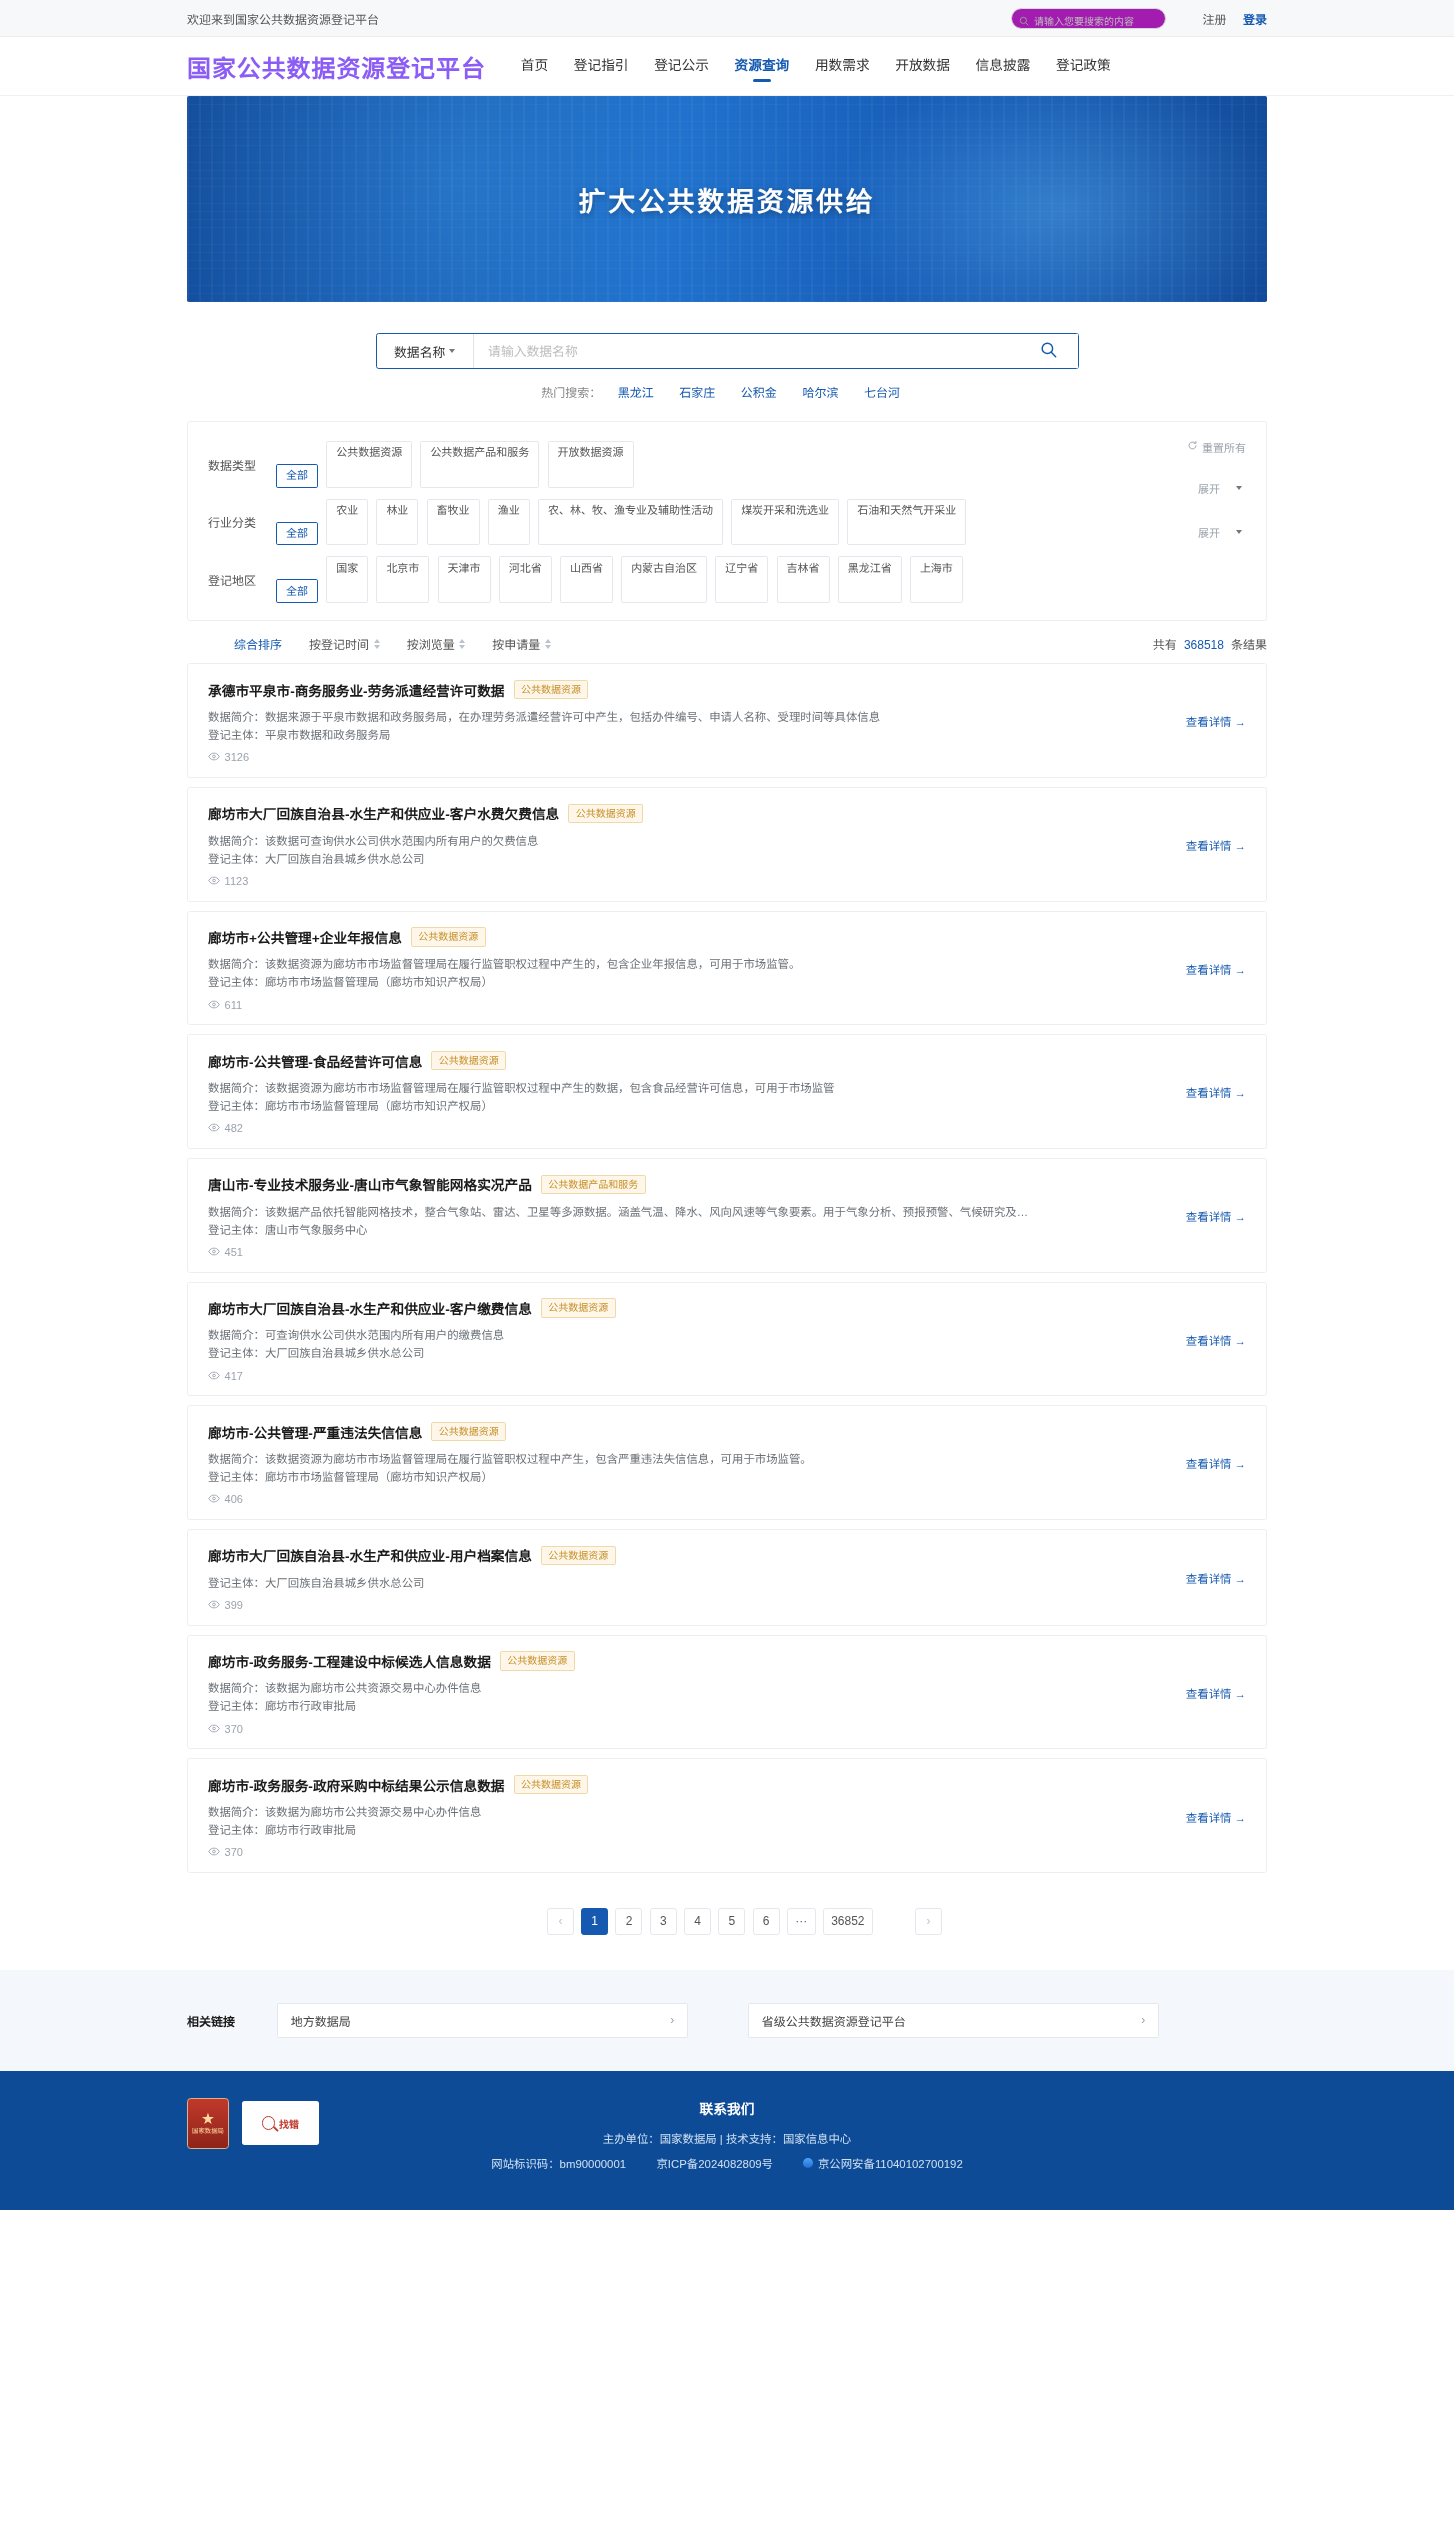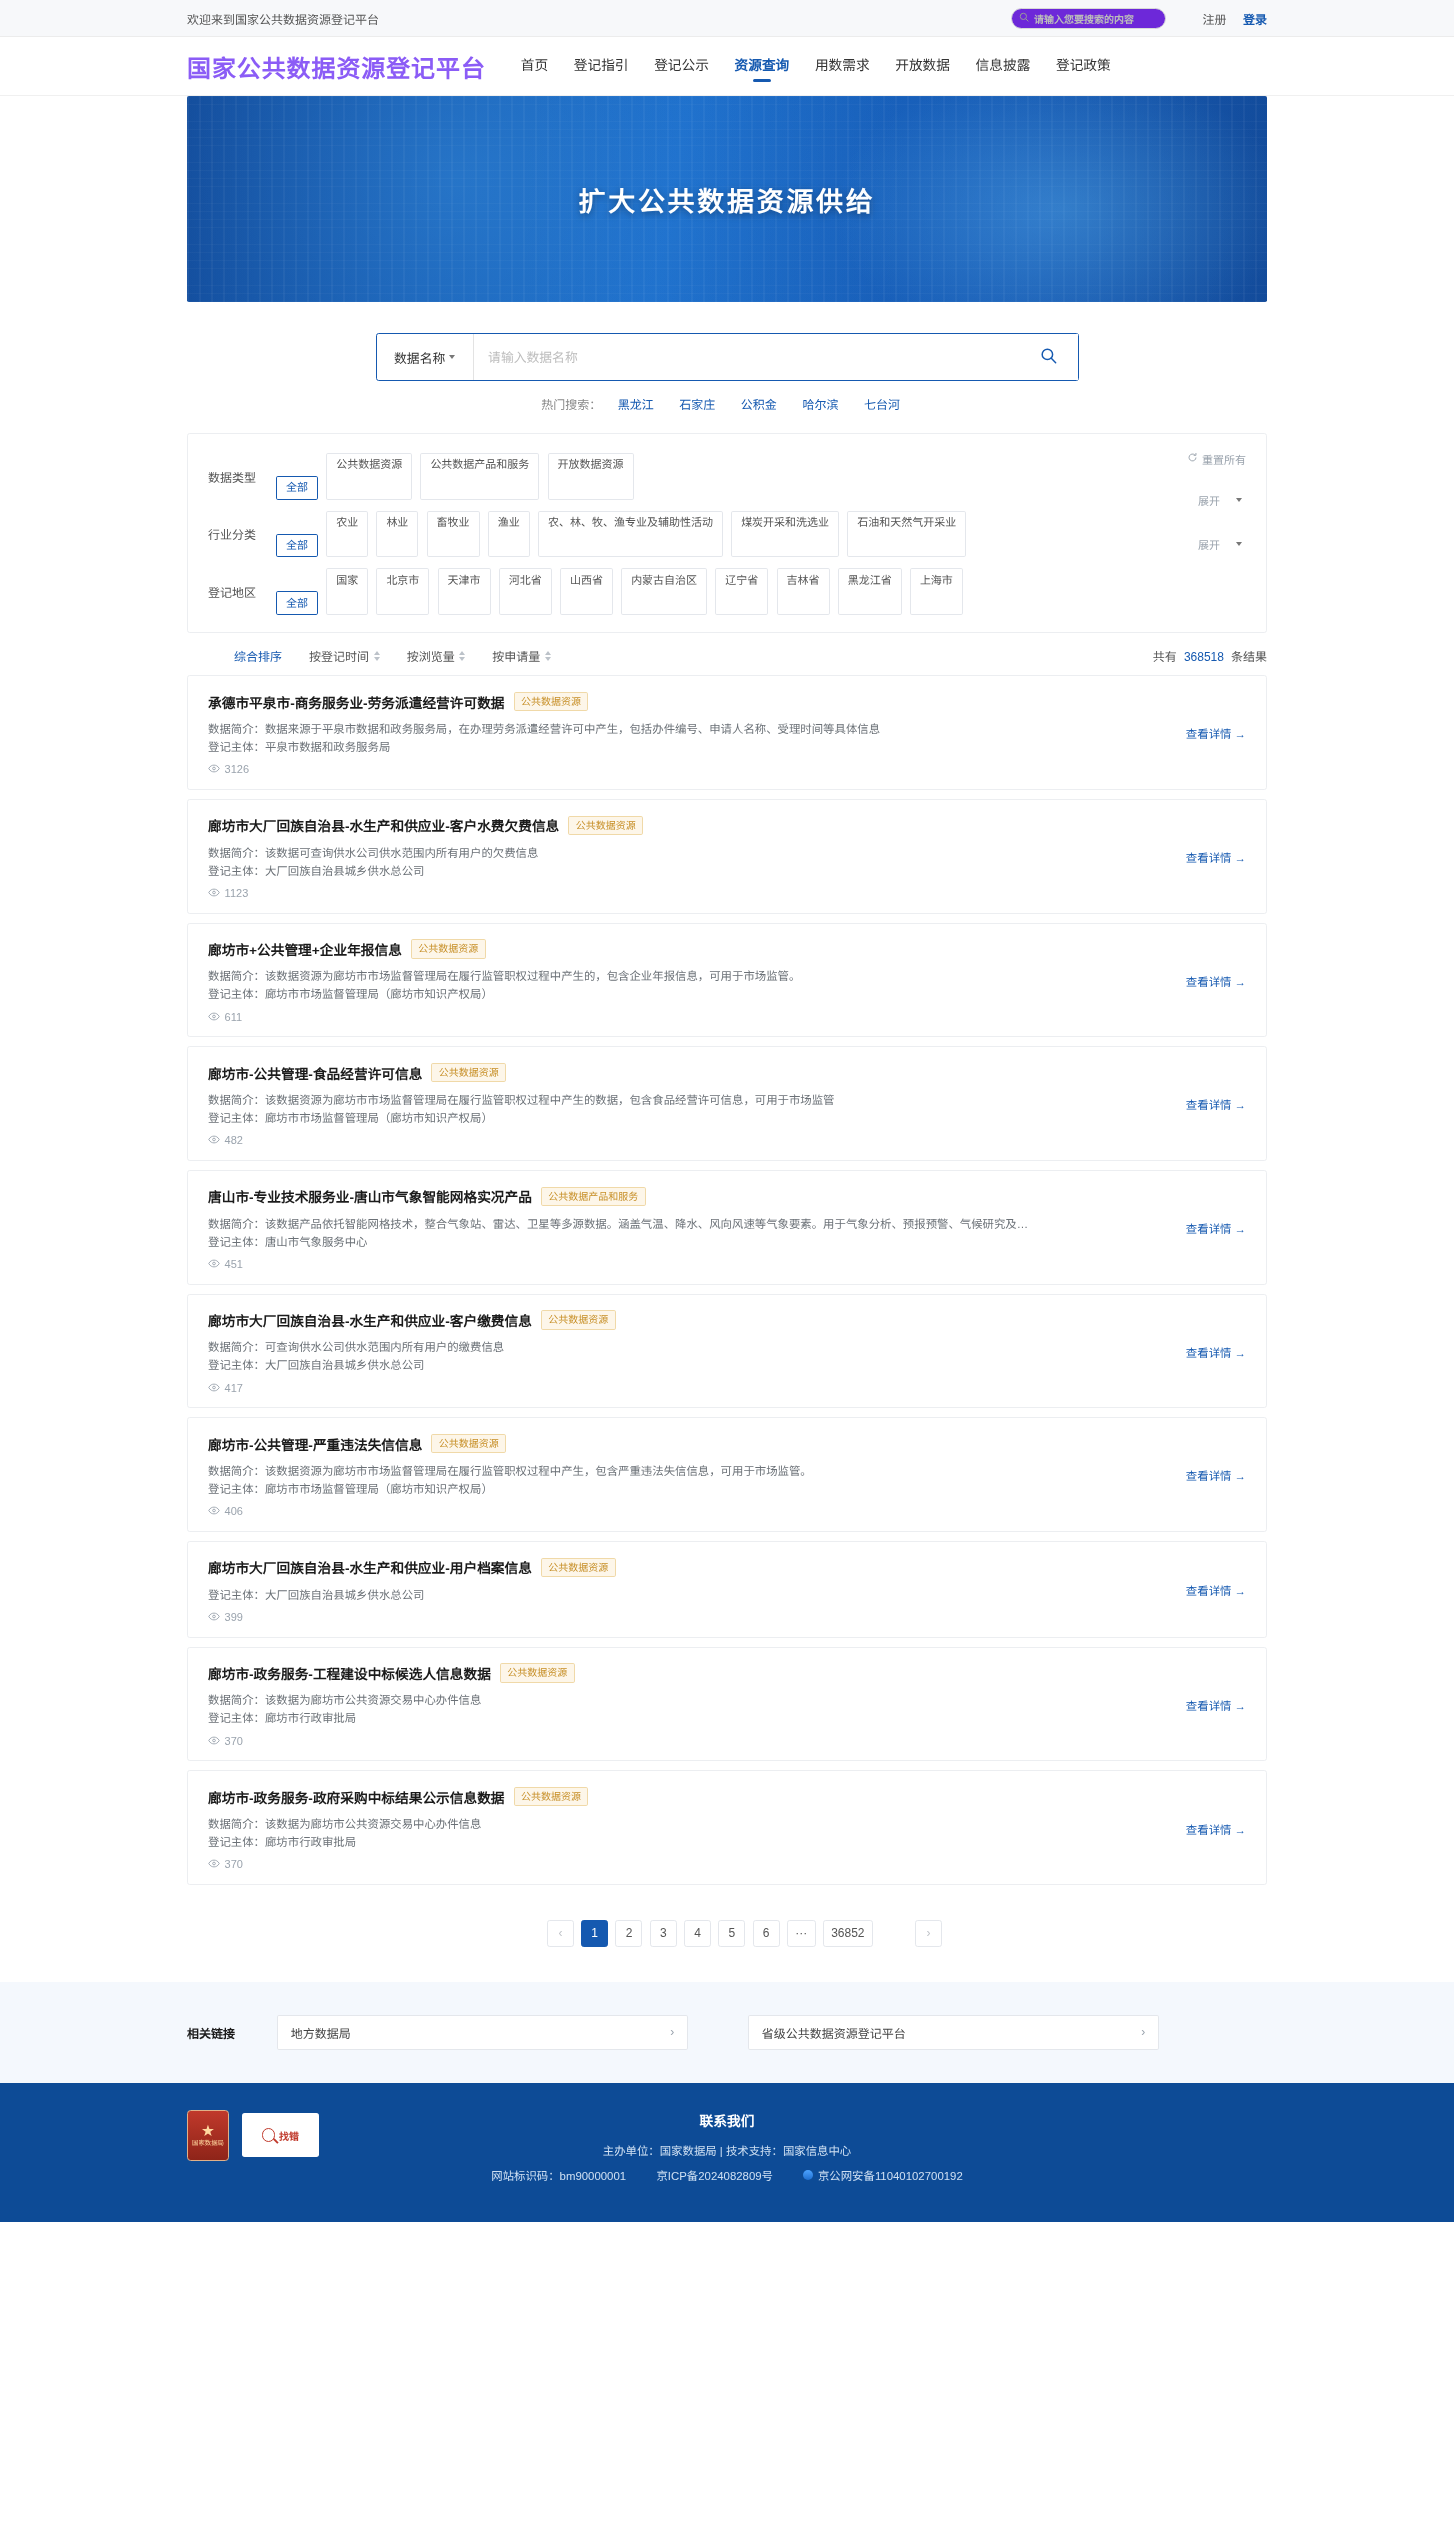--- a/index.html
+++ b/index.html
@@ -22,28 +22,27 @@
     font-size: 12px;
     color: #555;
   }
   .topbar .welcome { flex: 0 0 auto; }
   .topbar .spacer { flex: 1 1 auto; }
   .topbar-search {
     width: 155px;
     height: 21px;
     border: 0.9px solid #d9d9d9;
     border-radius: 11px;
-    background: #6d28d9;
-    display: flex;
-    align-items: center;
+    background: #a21caf;
+    display: flex;
+    align-items: flex-end;
     padding: 0 7.3px;
     font-size: 10px;
     color: #bbb;
     margin-right: 20px;
-    font-weight: bold;
   }
   .topbar-search .mag { margin-right: 4.6px; color: #999; font-size: 10px; }
   .topbar .link { font-size: 12px; color: #555; margin-left: 16.4px; }
   .topbar .link.primary { color: #1559b0; font-weight: bold; }
 
   
   .header {
     height: 59px;
     background: #fff;
     display: flex;
@@ -124,21 +123,21 @@
   
   .searchblock {
     background: #fff;
     padding: 31px 0 9px;
     display: flex;
     flex-direction: column;
     align-items: center;
   }
   .searchbar {
     width: 703px;
-    height: 48px;
+    height: 36px;
     border: 1.8px solid #1559b0;
     border-radius: 2.7px;
     display: flex;
     align-items: center;
     background: #fff;
   }
   .search-select {
     width: 97px;
     height: 100%;
     display: flex;

